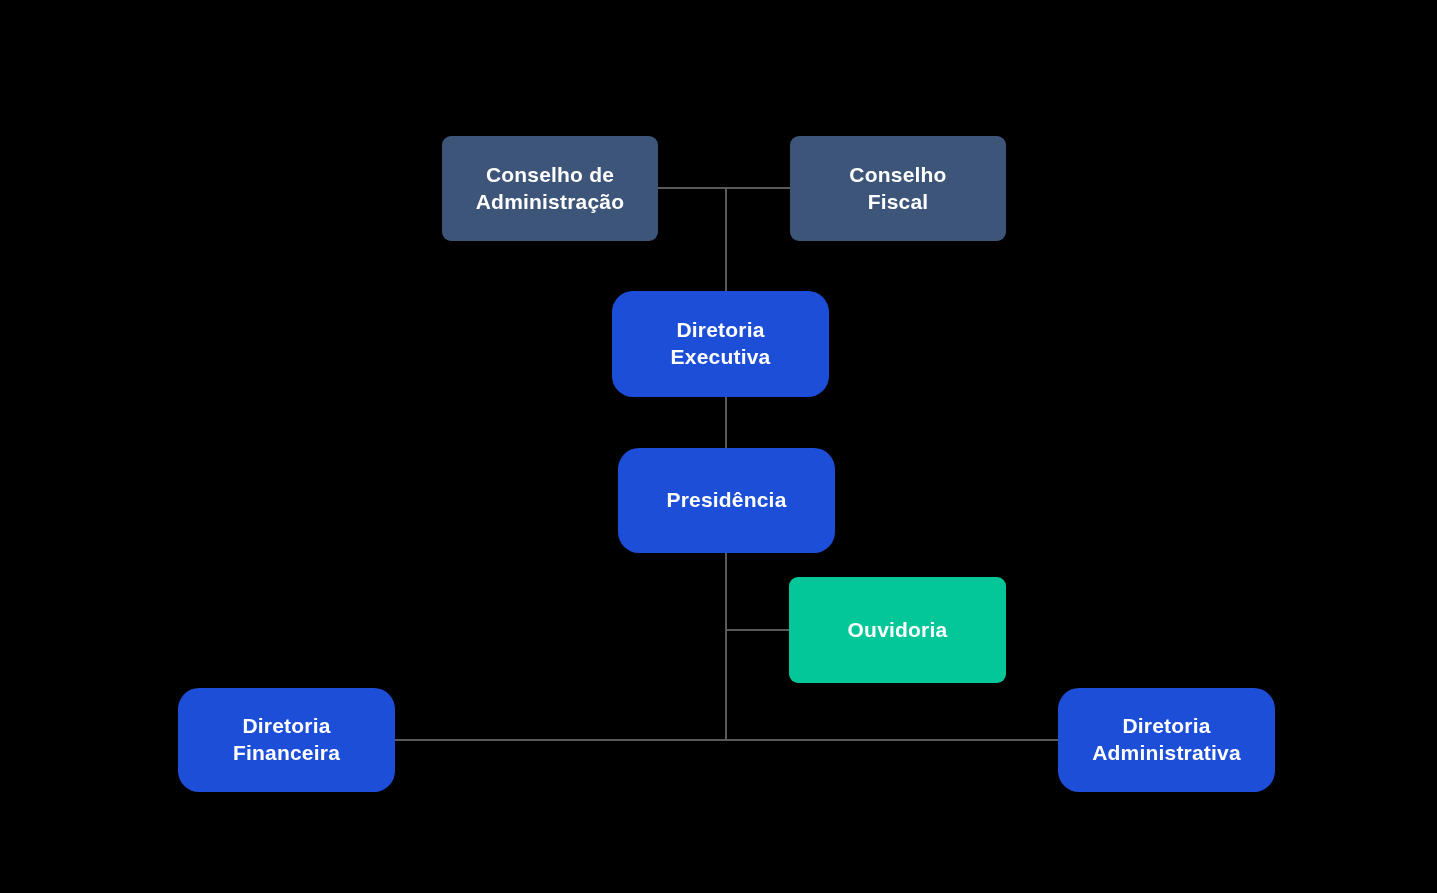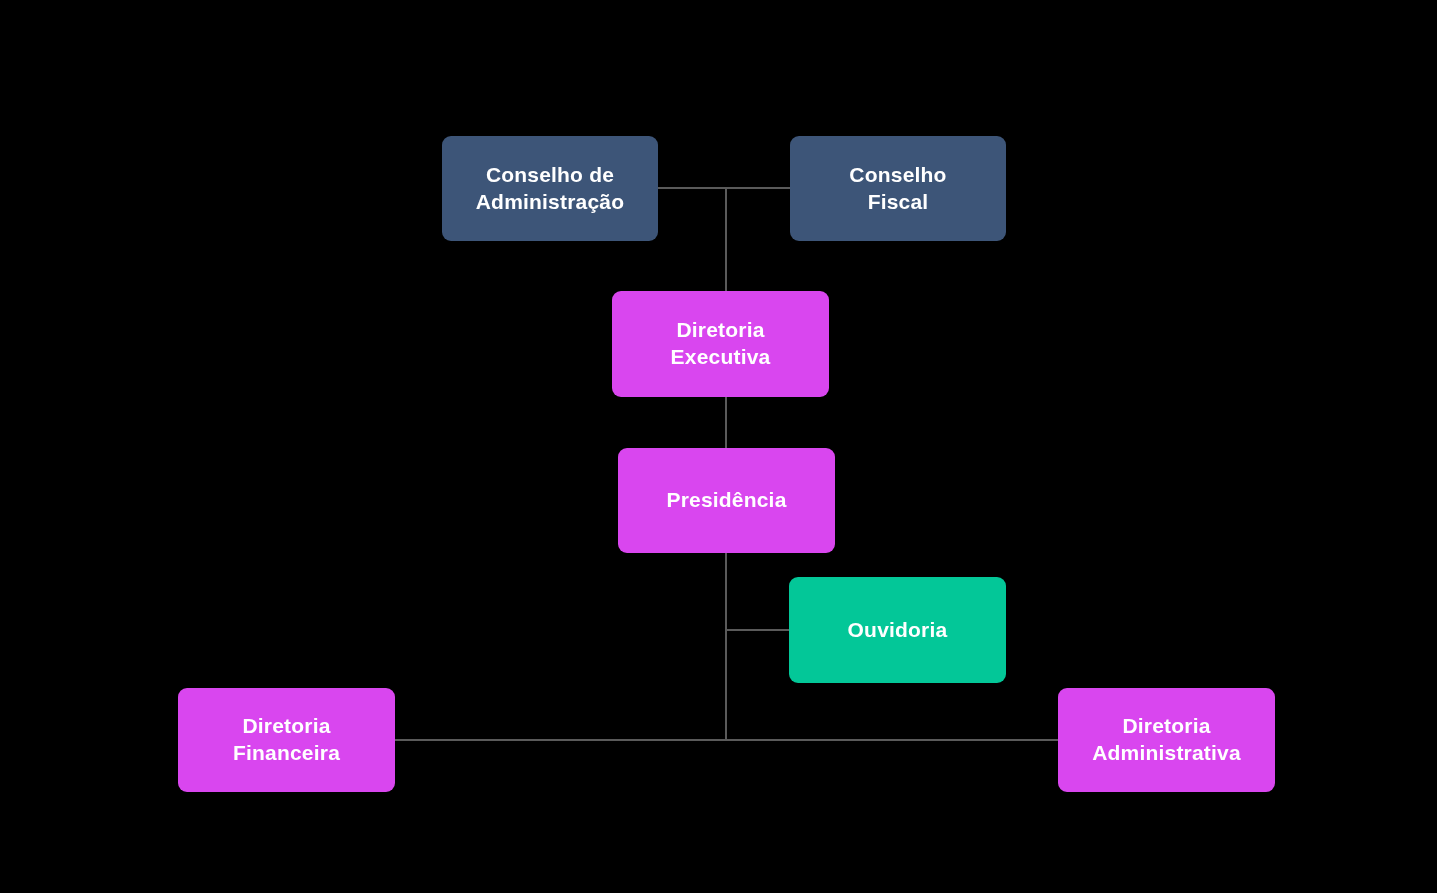--- a/index.html
+++ b/index.html
@@ -32,21 +32,21 @@
   }
   .node-label {
     color: #ffffff;
     font-weight: bold;
     font-size: 21px;
     line-height: 1.28;
     letter-spacing: 0.2px;
     white-space: pre-line;
   }
   .node.level-board   { background: #3d5578; }
-  .node.level-exec    { background: #d946ef; }
+  .node.level-exec    { background: #1d4ed8; border-radius: 21px; }
   .node.level-ombuds  { background: #03c798; }
 </style>
 </head>
 <body>
 
 <div id="org-chart-canvas">
 
   <div class="connector" style="left:658px; top:187px; width:132px; height:2px;"></div>
 
   <div class="connector" style="left:725px; top:187px; width:2px; height:104px;"></div>

